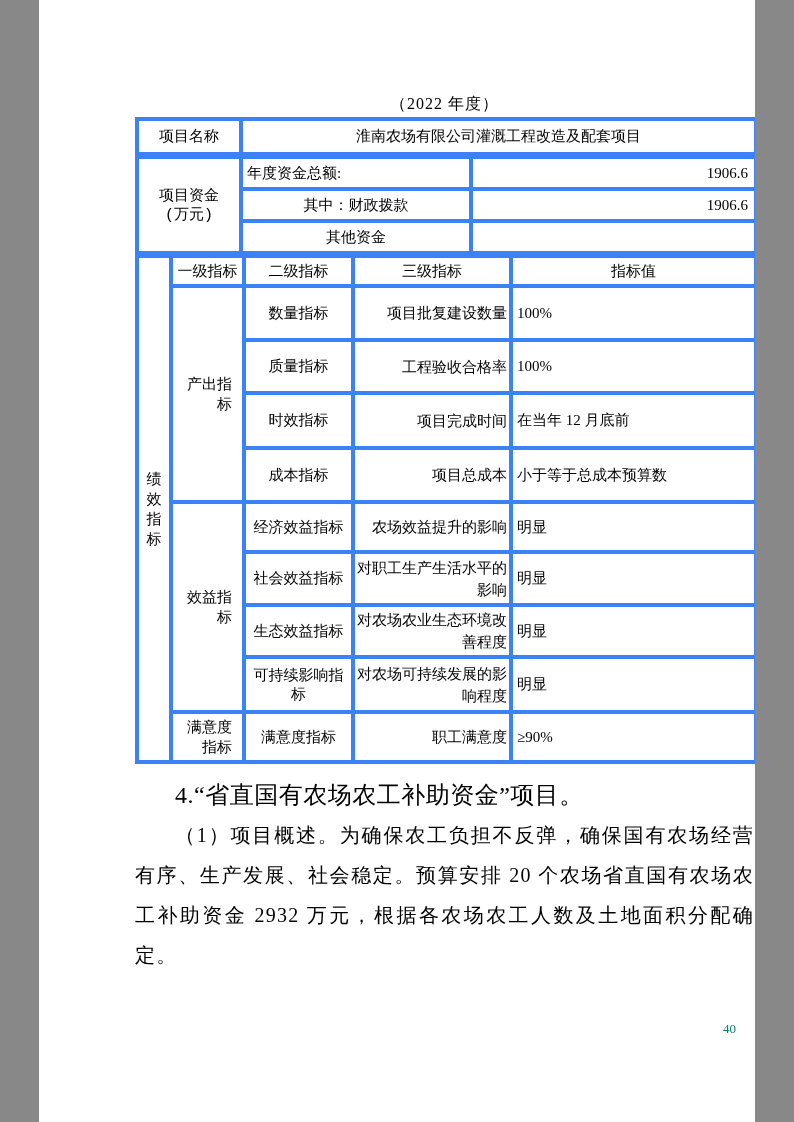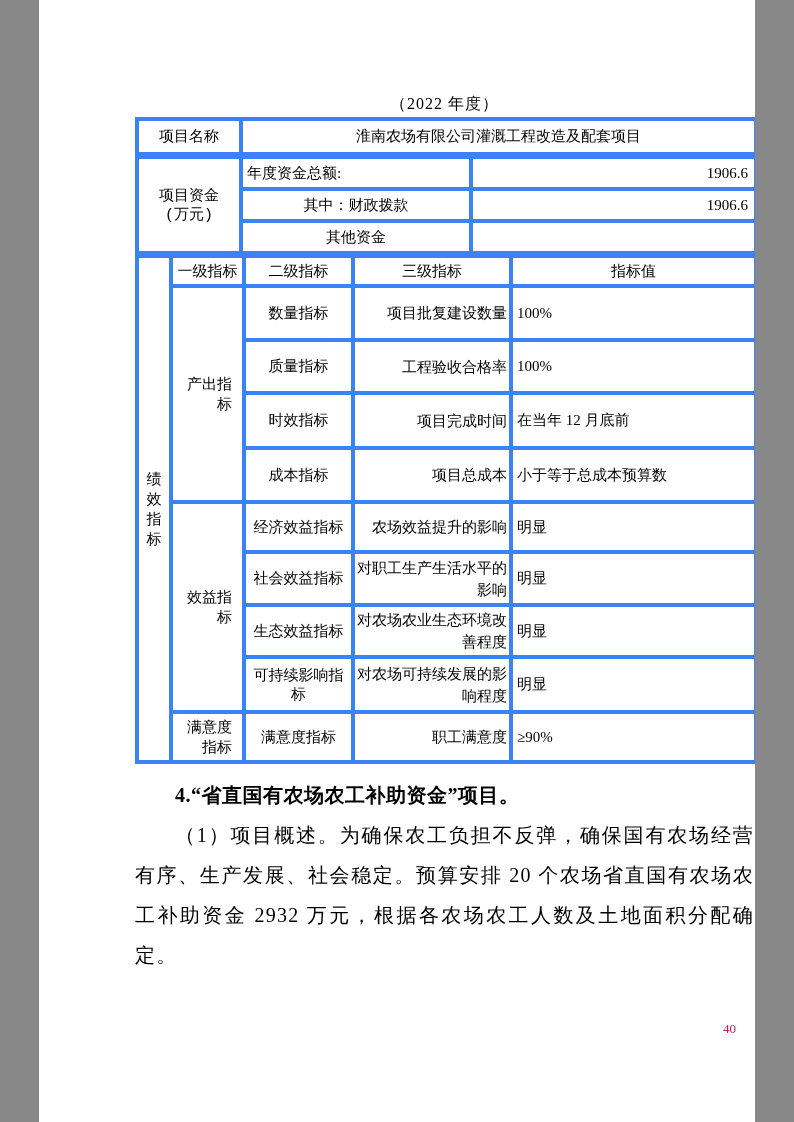--- a/index.html
+++ b/index.html
@@ -52,38 +52,38 @@
   .tbl-c td.hdr { text-align:center; font-weight:normal; }
   .tbl-c td.grp { text-align:center; padding:8px 2px; line-height:20px; }
   .tbl-c td.lv1 { text-align:right; padding:0 10px; line-height:20px; }
   .tbl-c td.lv2 { text-align:center; padding:0 1px; }
   .tbl-c td.lv3 { text-align:right; padding:0 2px; line-height:22px; }
   .tbl-c td.ival{ text-align:left; padding:0 4px; }
 
   .heading {
     margin-top:17px;
     padding-left:40px;
-    font-size:20px;
-    font-weight:bold;
+    font-size:24px;
+    font-weight:normal;
     letter-spacing:0.5px;
     line-height:28px;
   }
   .para {
     margin-top:6px;
     font-size:20px;
     line-height:40px;
     text-align:justify;
     text-indent:2em;
     letter-spacing:1.2px;
   }
   .page-number {
     position:absolute;
     left:684px; top:1021px;
     font-size:13px;
-    color:#be185d;
+    color:#0f766e;
   }
 </style>
 </head>
 <body>
 
 <div class="page">
   <div class="content">
 
     <div class="doc-title">（2022 年度）</div>
 

